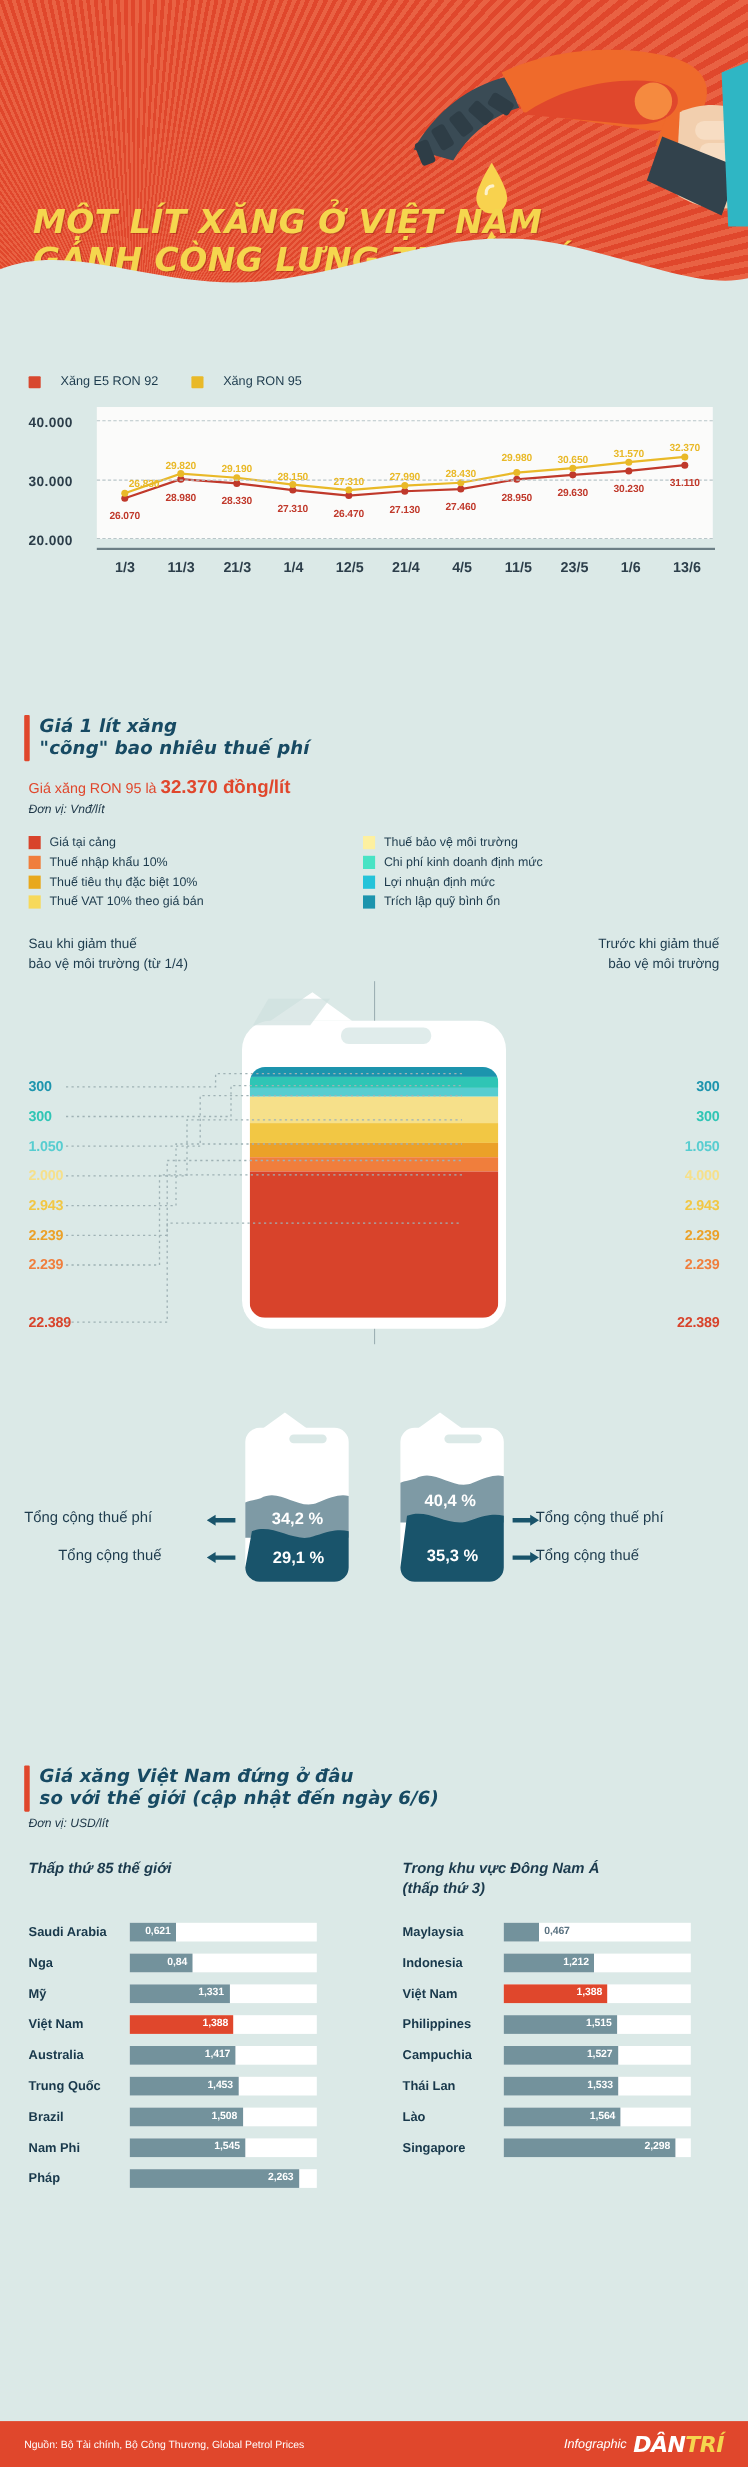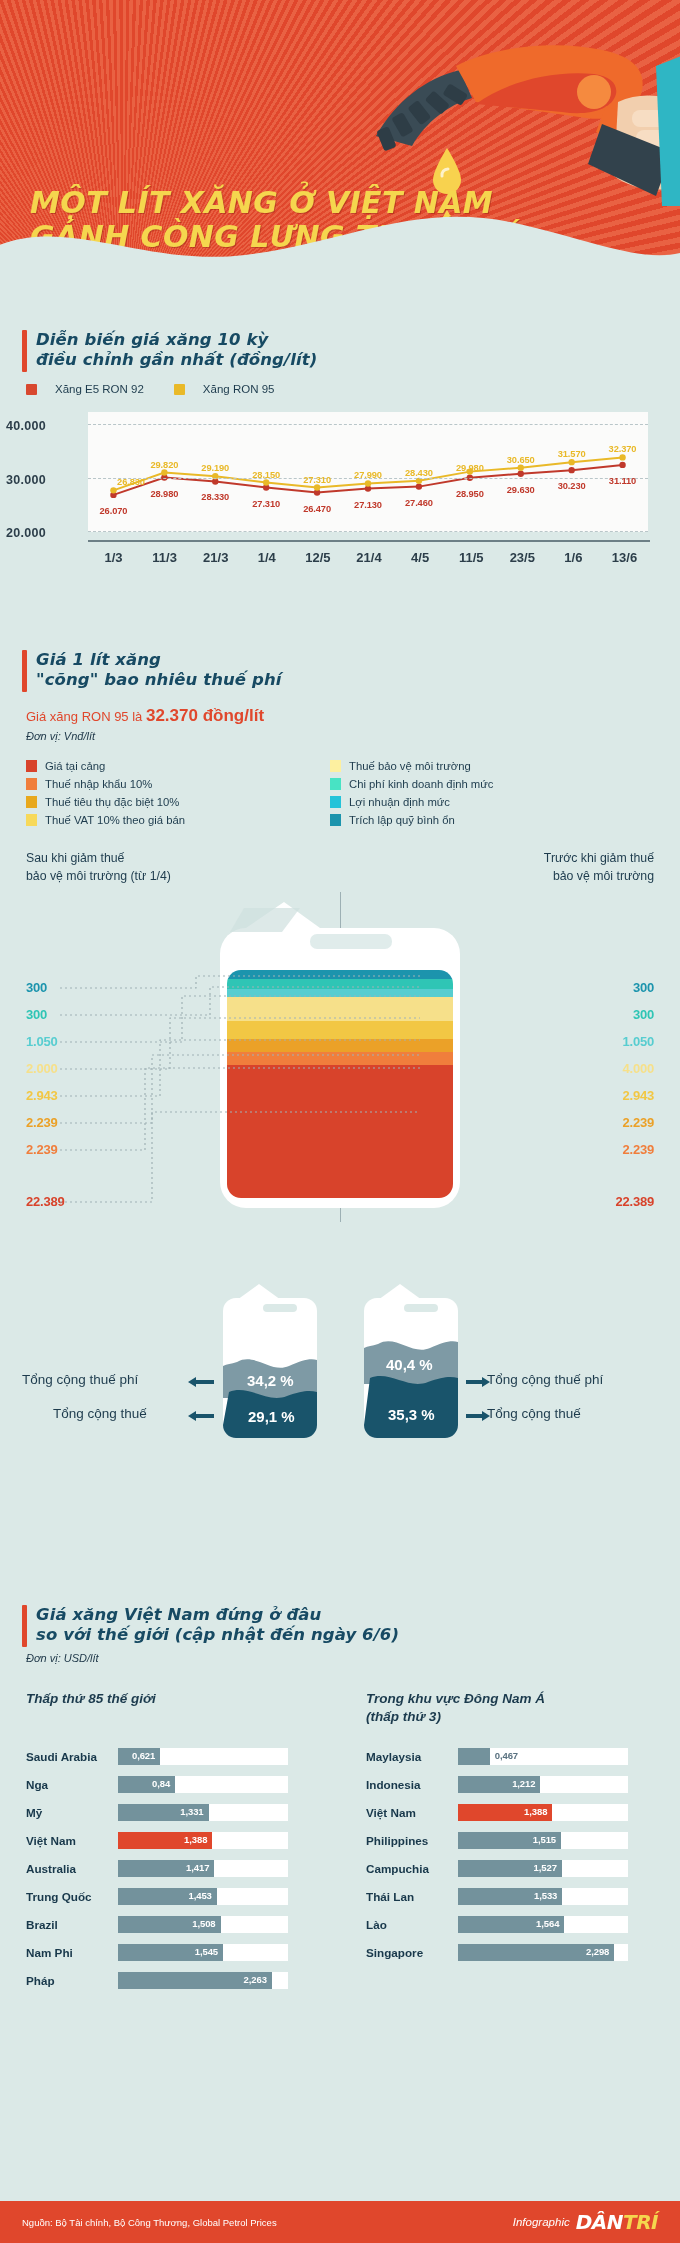--- a/index.html
+++ b/index.html
@@ -52,21 +52,21 @@
   .sub-red { font-size:13px; color:#e0472c; }
   .sub-red b { font-size:17px; font-weight:900; }
 
   
   .s1 { position:absolute; left:0; top:330px; width:680px; }
   .legend-row { display:flex; gap:30px; margin:11px 0 0 26px; }
   .lg { display:flex; align-items:center; gap:18px; font-size:11.5px; color:#1d3b4d; }
   .sw { width:11px; height:11px; border-radius:1px; flex:none; }
 
   .chart-wrap { position:relative; margin-top:9px; height:170px; }
-  .ylab { position:absolute; left:6px; font-size:12.5px; font-weight:700; color:#2c3e4a; letter-spacing:.3px;}
+  .ylab { position:absolute; left:26px; font-size:12.5px; font-weight:700; color:#2c3e4a; letter-spacing:.3px;}
   .plot { position:absolute; left:88px; top:8px; width:560px; height:120px; background:#fbfbfa; }
   .gridline { position:absolute; left:0; width:100%; border-top:1.3px dashed #b9c6c9; }
   .axis { position:absolute; left:88px; top:136px; width:562px; height:2px; background:#6c7f86; }
   .xlabels { position:absolute; left:88px; top:146px; width:562px; display:flex; font-size:13px; font-weight:700; color:#2c3e4a; }
   .xlabels span { flex:1; text-align:center; }
   .dlabel { position:absolute; font-size:9.3px; font-weight:900; white-space:nowrap; letter-spacing:-.1px; }
 
   
   .s2 { position:absolute; left:0; top:650px; width:680px; }
   .legend-grid { display:grid; grid-template-columns:1fr 1fr; gap:6px 8px; margin:18px 0 0 26px; width:600px; }
@@ -151,27 +151,20 @@
       <div>MỘT LÍT XĂNG Ở VIỆT NAM</div>
       <div>GÁNH CÒNG LƯNG THUẾ PHÍ</div>
     </div>
 
     <svg class="hero-curve" viewBox="0 0 692 95" preserveAspectRatio="none">
       <path d="M0 40 C70 8 150 60 250 48 C350 36 420 -6 520 16 C600 34 650 58 692 44 L692 95 L0 95 Z" fill="#dbe9e7"></path>
     </svg>
   </div>
 
   <div class="s1">
-    <div class="sec-head" style="margin-left:22px;">
-      <div class="sec-bar" style="height:42px;"></div>
-      <div class="sec-title">
-        <div>Diễn biến giá xăng 10 kỳ</div>
-        <div>điều chỉnh gần nhất (đồng/lít)</div>
-      </div>
-    </div>
 
     <div class="legend-row">
       <div class="lg">
         <span class="sw" style="background:#d8482f"></span>
         <span>Xăng E5 RON 92</span>
       </div>
       <div class="lg">
         <span class="sw" style="background:#e9b928"></span>
         <span>Xăng RON 95</span>
       </div>
@@ -238,21 +231,21 @@
           <div class="dlabel" style="left:520.7272727272727px; top:80.70150000000001px; color:#c0392b; transform:translateX(-50%);">29.630</div>
           <div class="dlabel" style="left:571.6363636363636px; top:77.1315px; color:#c0392b; transform:translateX(-50%);">30.230</div>
           <div class="dlabel" style="left:622.5454545454545px; top:71.8955px; color:#c0392b; transform:translateX(-50%);">31.110</div>
           <div class="dlabel" style="left:131px; top:73.3615px; color:#e9b928; transform:translateX(-50%);">26.830</div>
           <div class="dlabel" style="left:164.36363636363637px; top:55.571px; color:#e9b928; transform:translateX(-50%);">29.820</div>
           <div class="dlabel" style="left:215.27272727272725px; top:59.319500000000005px; color:#e9b928; transform:translateX(-50%);">29.190</div>
           <div class="dlabel" style="left:266.1818181818182px; top:65.5075px; color:#e9b928; transform:translateX(-50%);">28.150</div>
           <div class="dlabel" style="left:317.09090909090907px; top:70.5055px; color:#e9b928; transform:translateX(-50%);">27.310</div>
           <div class="dlabel" style="left:368px; top:66.45949999999999px; color:#e9b928; transform:translateX(-50%);">27.990</div>
           <div class="dlabel" style="left:418.9090909090909px; top:63.841499999999996px; color:#e9b928; transform:translateX(-50%);">28.430</div>
-          <div class="dlabel" style="left:469.8181818181818px; top:59px; color:#e9b928; transform:translateX(-50%);">29.980</div>
+          <div class="dlabel" style="left:469.8181818181818px; top:49px; color:#e9b928; transform:translateX(-50%);">29.980</div>
           <div class="dlabel" style="left:520.7272727272727px; top:50.6325px; color:#e9b928; transform:translateX(-50%);">30.650</div>
           <div class="dlabel" style="left:571.6363636363636px; top:45.158500000000004px; color:#e9b928; transform:translateX(-50%);">31.570</div>
           <div class="dlabel" style="left:622.5454545454545px; top:40.3985px; color:#e9b928; transform:translateX(-50%);">32.370</div>
         </div>
     </div>
   </div>
 
   <div class="s2">
     <div class="sec-head" style="margin-left:22px;">
       <div class="sec-bar" style="height:42px;"></div>

